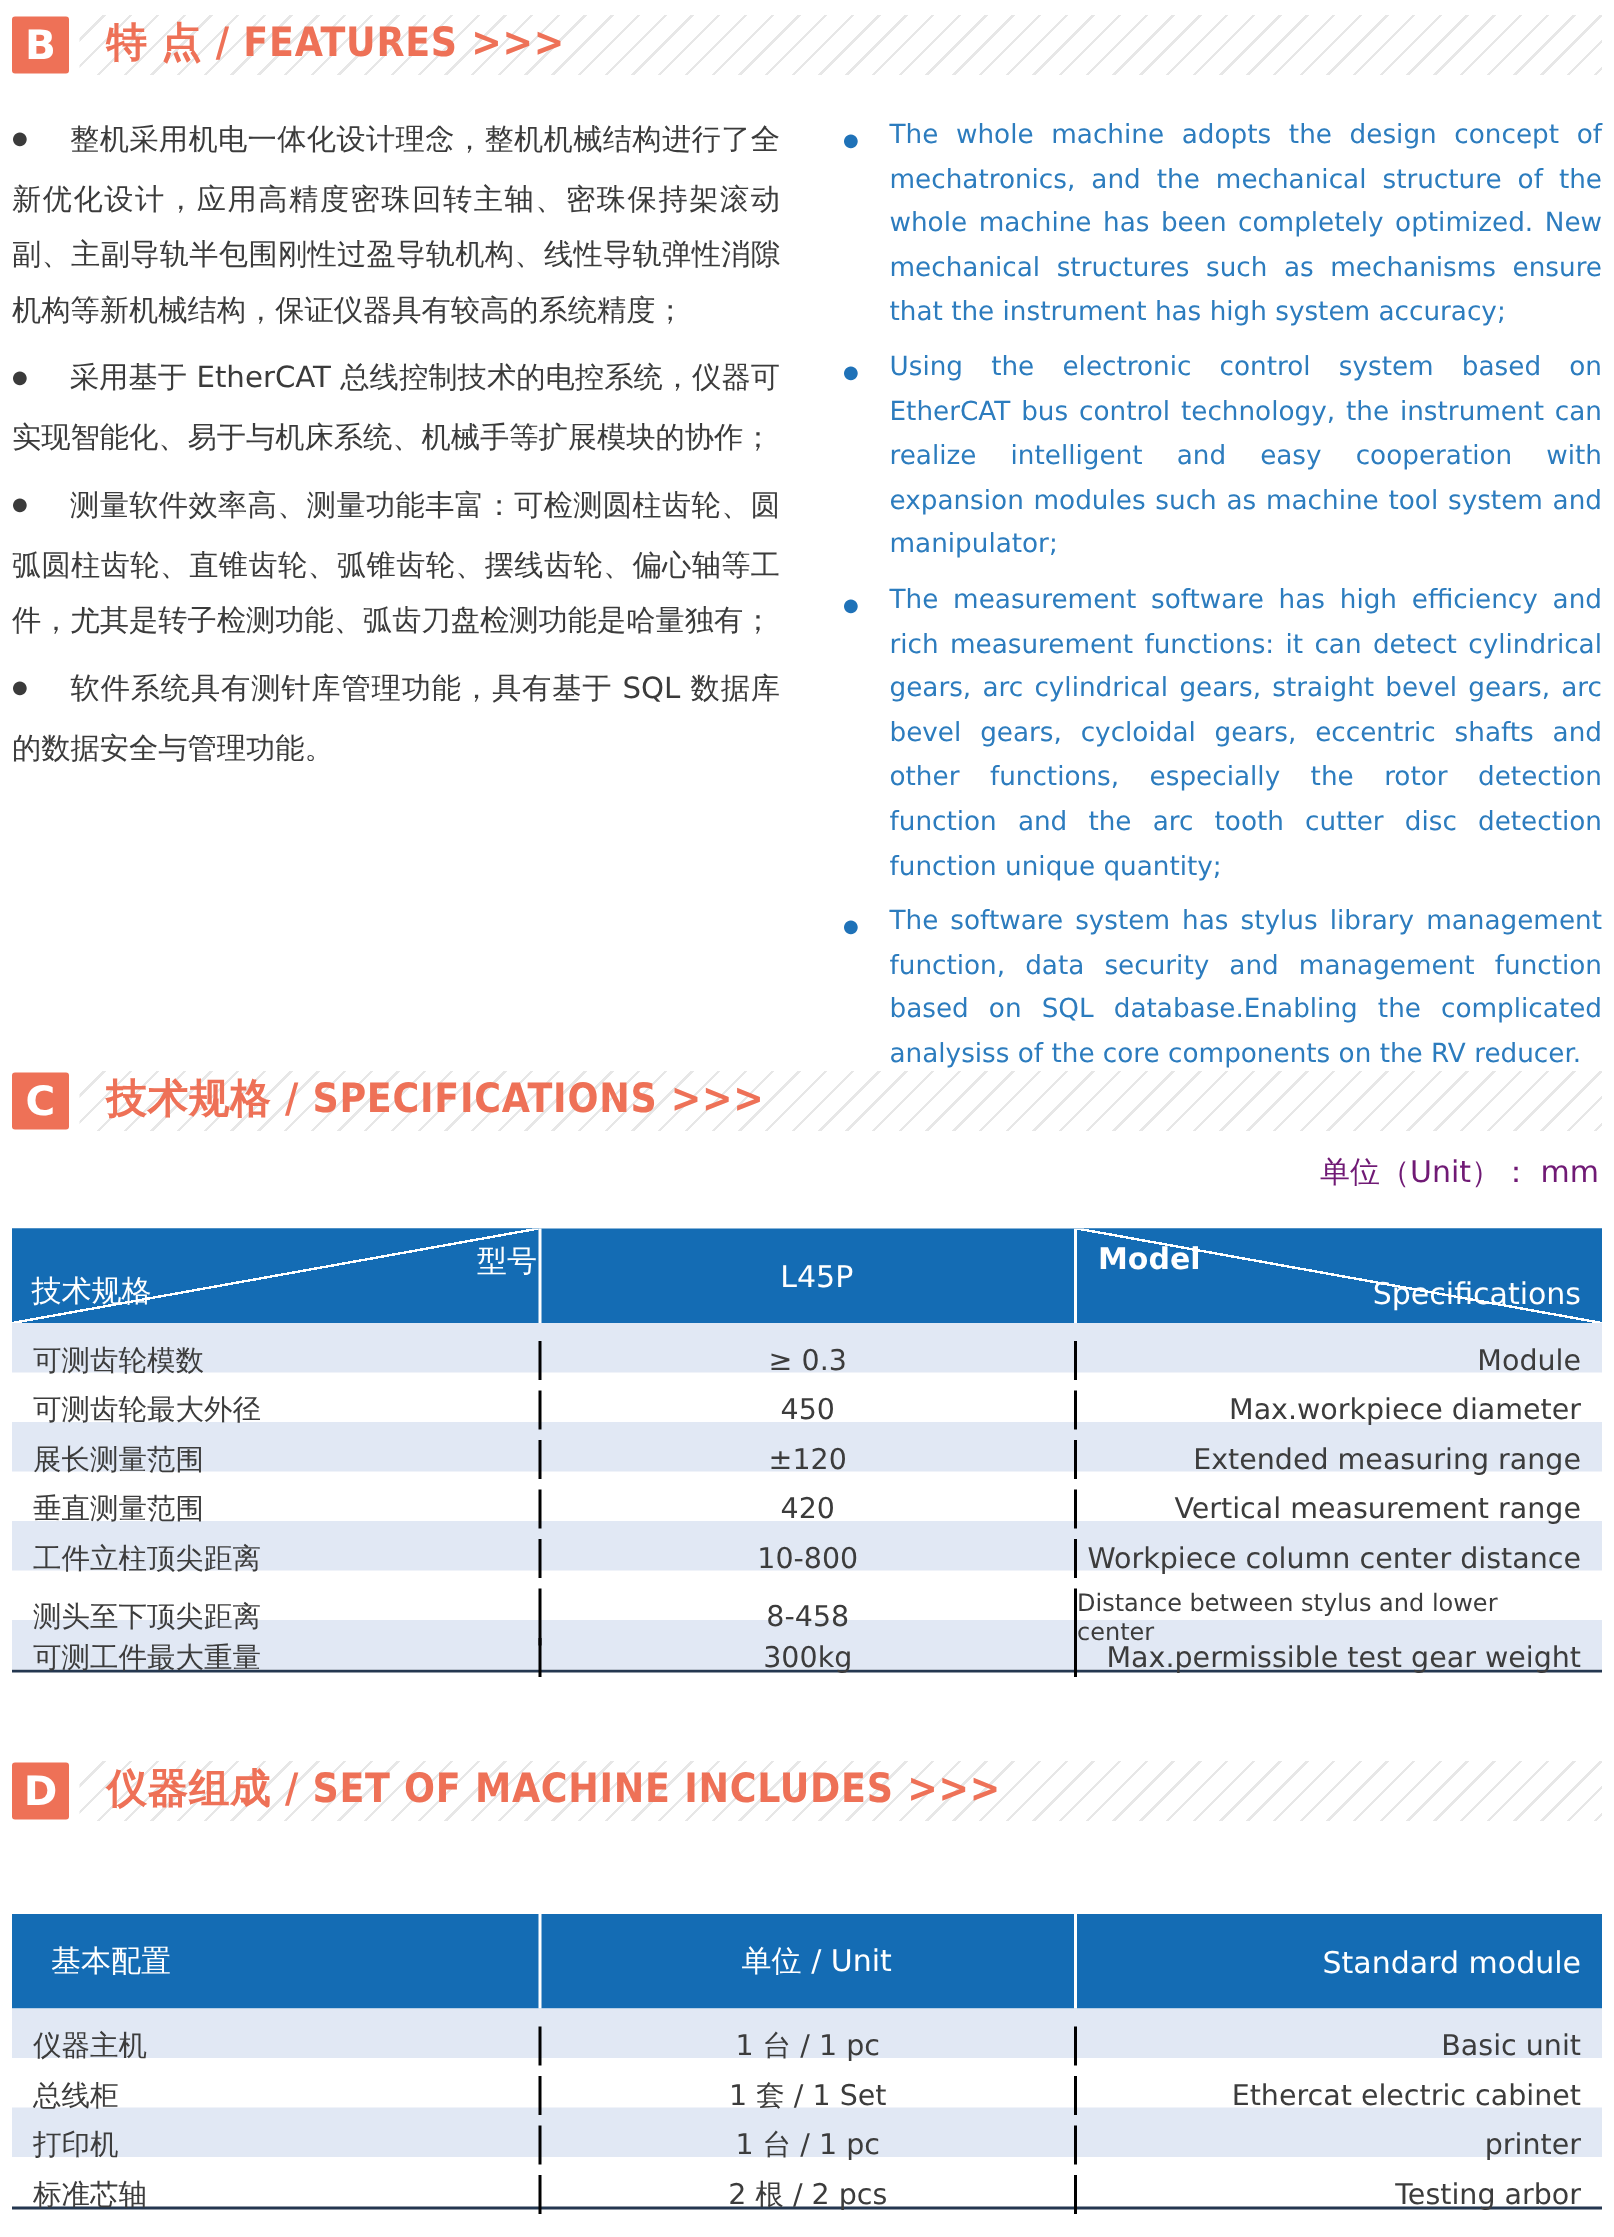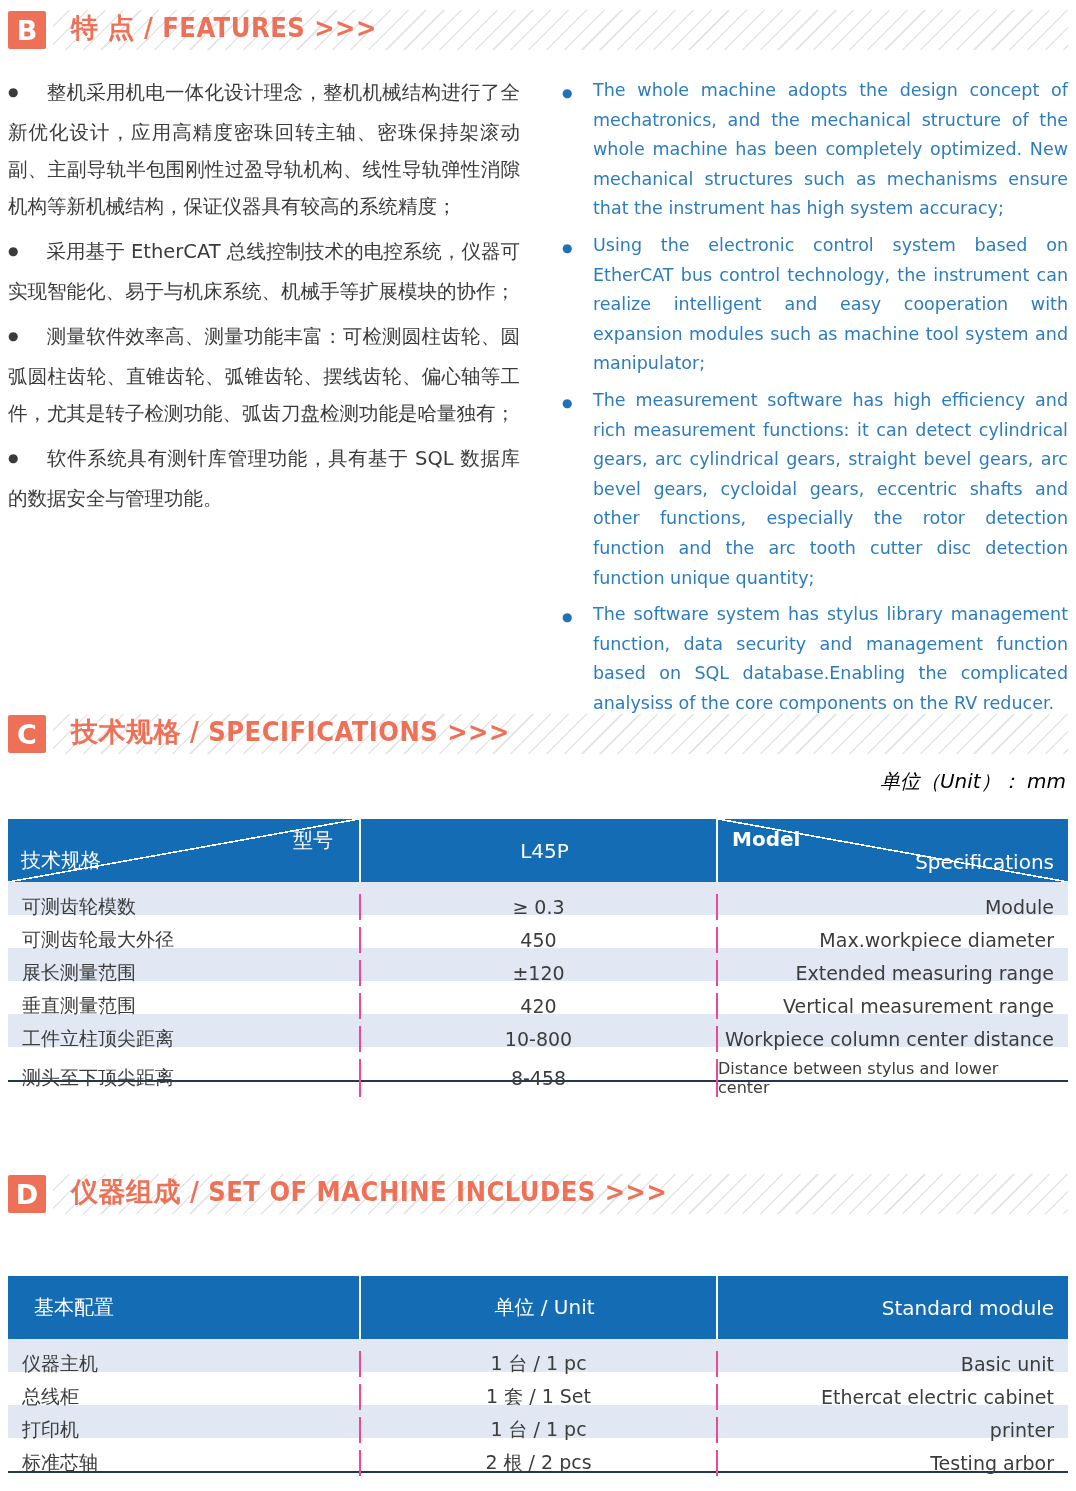--- a/index.html
+++ b/index.html
@@ -22,43 +22,43 @@
           font-size:19.5px;line-height:37px;text-align:justify;}
   .col-zh p{margin:0 0 8px 0;}
   .bul-zh{font-size:12px;margin-right:28px;position:relative;top:-3px;}
   .col-en{position:absolute;left:562px;top:2px;width:506px;color:#2c7cbe;
           font-size:17.5px;line-height:29.6px;}
   .en-item{display:flex;margin:0 0 7px 0;}
   .bul-en{flex:0 0 31px;font-size:12px;padding-top:3px;color:#1f72b8;}
   .en-item p{margin:0;flex:1;text-align:justify;}
 
   
-  .unit-note{position:absolute;top:768px;right:10px;font-size:20px;color:#000000;font-style:italic;}
+  .unit-note{position:absolute;top:768px;right:10px;font-size:20px;color:#701a75;}
 
   
   .dtable{position:absolute;left:8px;width:1060px;border-bottom:2px solid #243750;}
   .thead{display:grid;grid-template-columns:351px 357px 352px;height:63px;
          background:#146cb4;color:#fff;font-size:20px;}
   .thead>div{position:relative;box-sizing:border-box;}
   .thead>div+div{border-left:2px solid #fff;padding-left:12px;}
   .diag-down{background-color:#146cb4;
      background-image:linear-gradient(to bottom right,rgba(0,0,0,0) calc(50% - 0.8px),#fff calc(50% - 0.8px),#fff calc(50% + 0.8px),rgba(0,0,0,0) calc(50% + 0.8px));}
   .diag-up{background-color:#146cb4;
      background-image:linear-gradient(to top right,rgba(0,0,0,0) calc(50% - 0.8px),#fff calc(50% - 0.8px),#fff calc(50% + 0.8px),rgba(0,0,0,0) calc(50% + 0.8px));}
-  .pos-tr{position:absolute;top:8px;right:26px;}
+  .pos-tr{position:absolute;top:8px;right:1px;}
   .pos-bl{position:absolute;bottom:8px;left:13px;}
   .pos-tl{position:absolute;top:8px;left:14px;font-weight:bold;}
   .pos-br{position:absolute;bottom:8px;right:14px;}
   .cell-center{display:flex;align-items:center;justify-content:center;height:100%;}
   .h-left{display:flex;align-items:center;padding-left:26px;}
   .h-right{display:flex;align-items:center;justify-content:flex-end;padding-right:14px;}
 
   .trow{display:grid;grid-template-columns:351px 357px 352px;height:33px;font-size:19px;color:#3c3c3c;}
   .trow>div{box-sizing:border-box;display:flex;align-items:center;margin-top:12px;}
-  .trow>div+div{border-left:2px solid #ec4899;}
+  .trow>div+div{border-left:2px solid #000000;}
   .trow:nth-child(even){background:#e1e8f4;}
   .c-zh{padding-left:14px;}
   .c-val{justify-content:center;}
   .c-en{justify-content:flex-end;padding-right:14px;}
   #spec-table .trow:nth-child(7) .c-en{font-size:16px;}
 
   #strip-b{top:10px;}
   #strip-c{top:714px;}
   #strip-d{top:1174px;}
   #spec-table{top:819px;}
@@ -149,20 +149,25 @@
     <div class="trow">
       <div class="c-zh">工件立柱顶尖距离</div>
       <div class="c-val">10-800</div>
       <div class="c-en">Workpiece column center distance</div>
     </div>
     <div class="trow">
       <div class="c-zh">测头至下顶尖距离</div>
       <div class="c-val">8-458</div>
       <div class="c-en">Distance between stylus and lower center</div>
     </div>
+    <div class="trow">
+      <div class="c-zh">可测工件最大重量</div>
+      <div class="c-val">300kg</div>
+      <div class="c-en">Max.permissible test gear weight</div>
+    </div>
   </div>
 
   <header class="strip" id="strip-d">
     <span class="badge">D</span>
     <div class="hatch">
       <h2 class="strip-title">仪器组成 / SET OF MACHINE INCLUDES &gt;&gt;&gt;</h2>
     </div>
   </header>
 
   <div class="dtable" id="includes-table">

